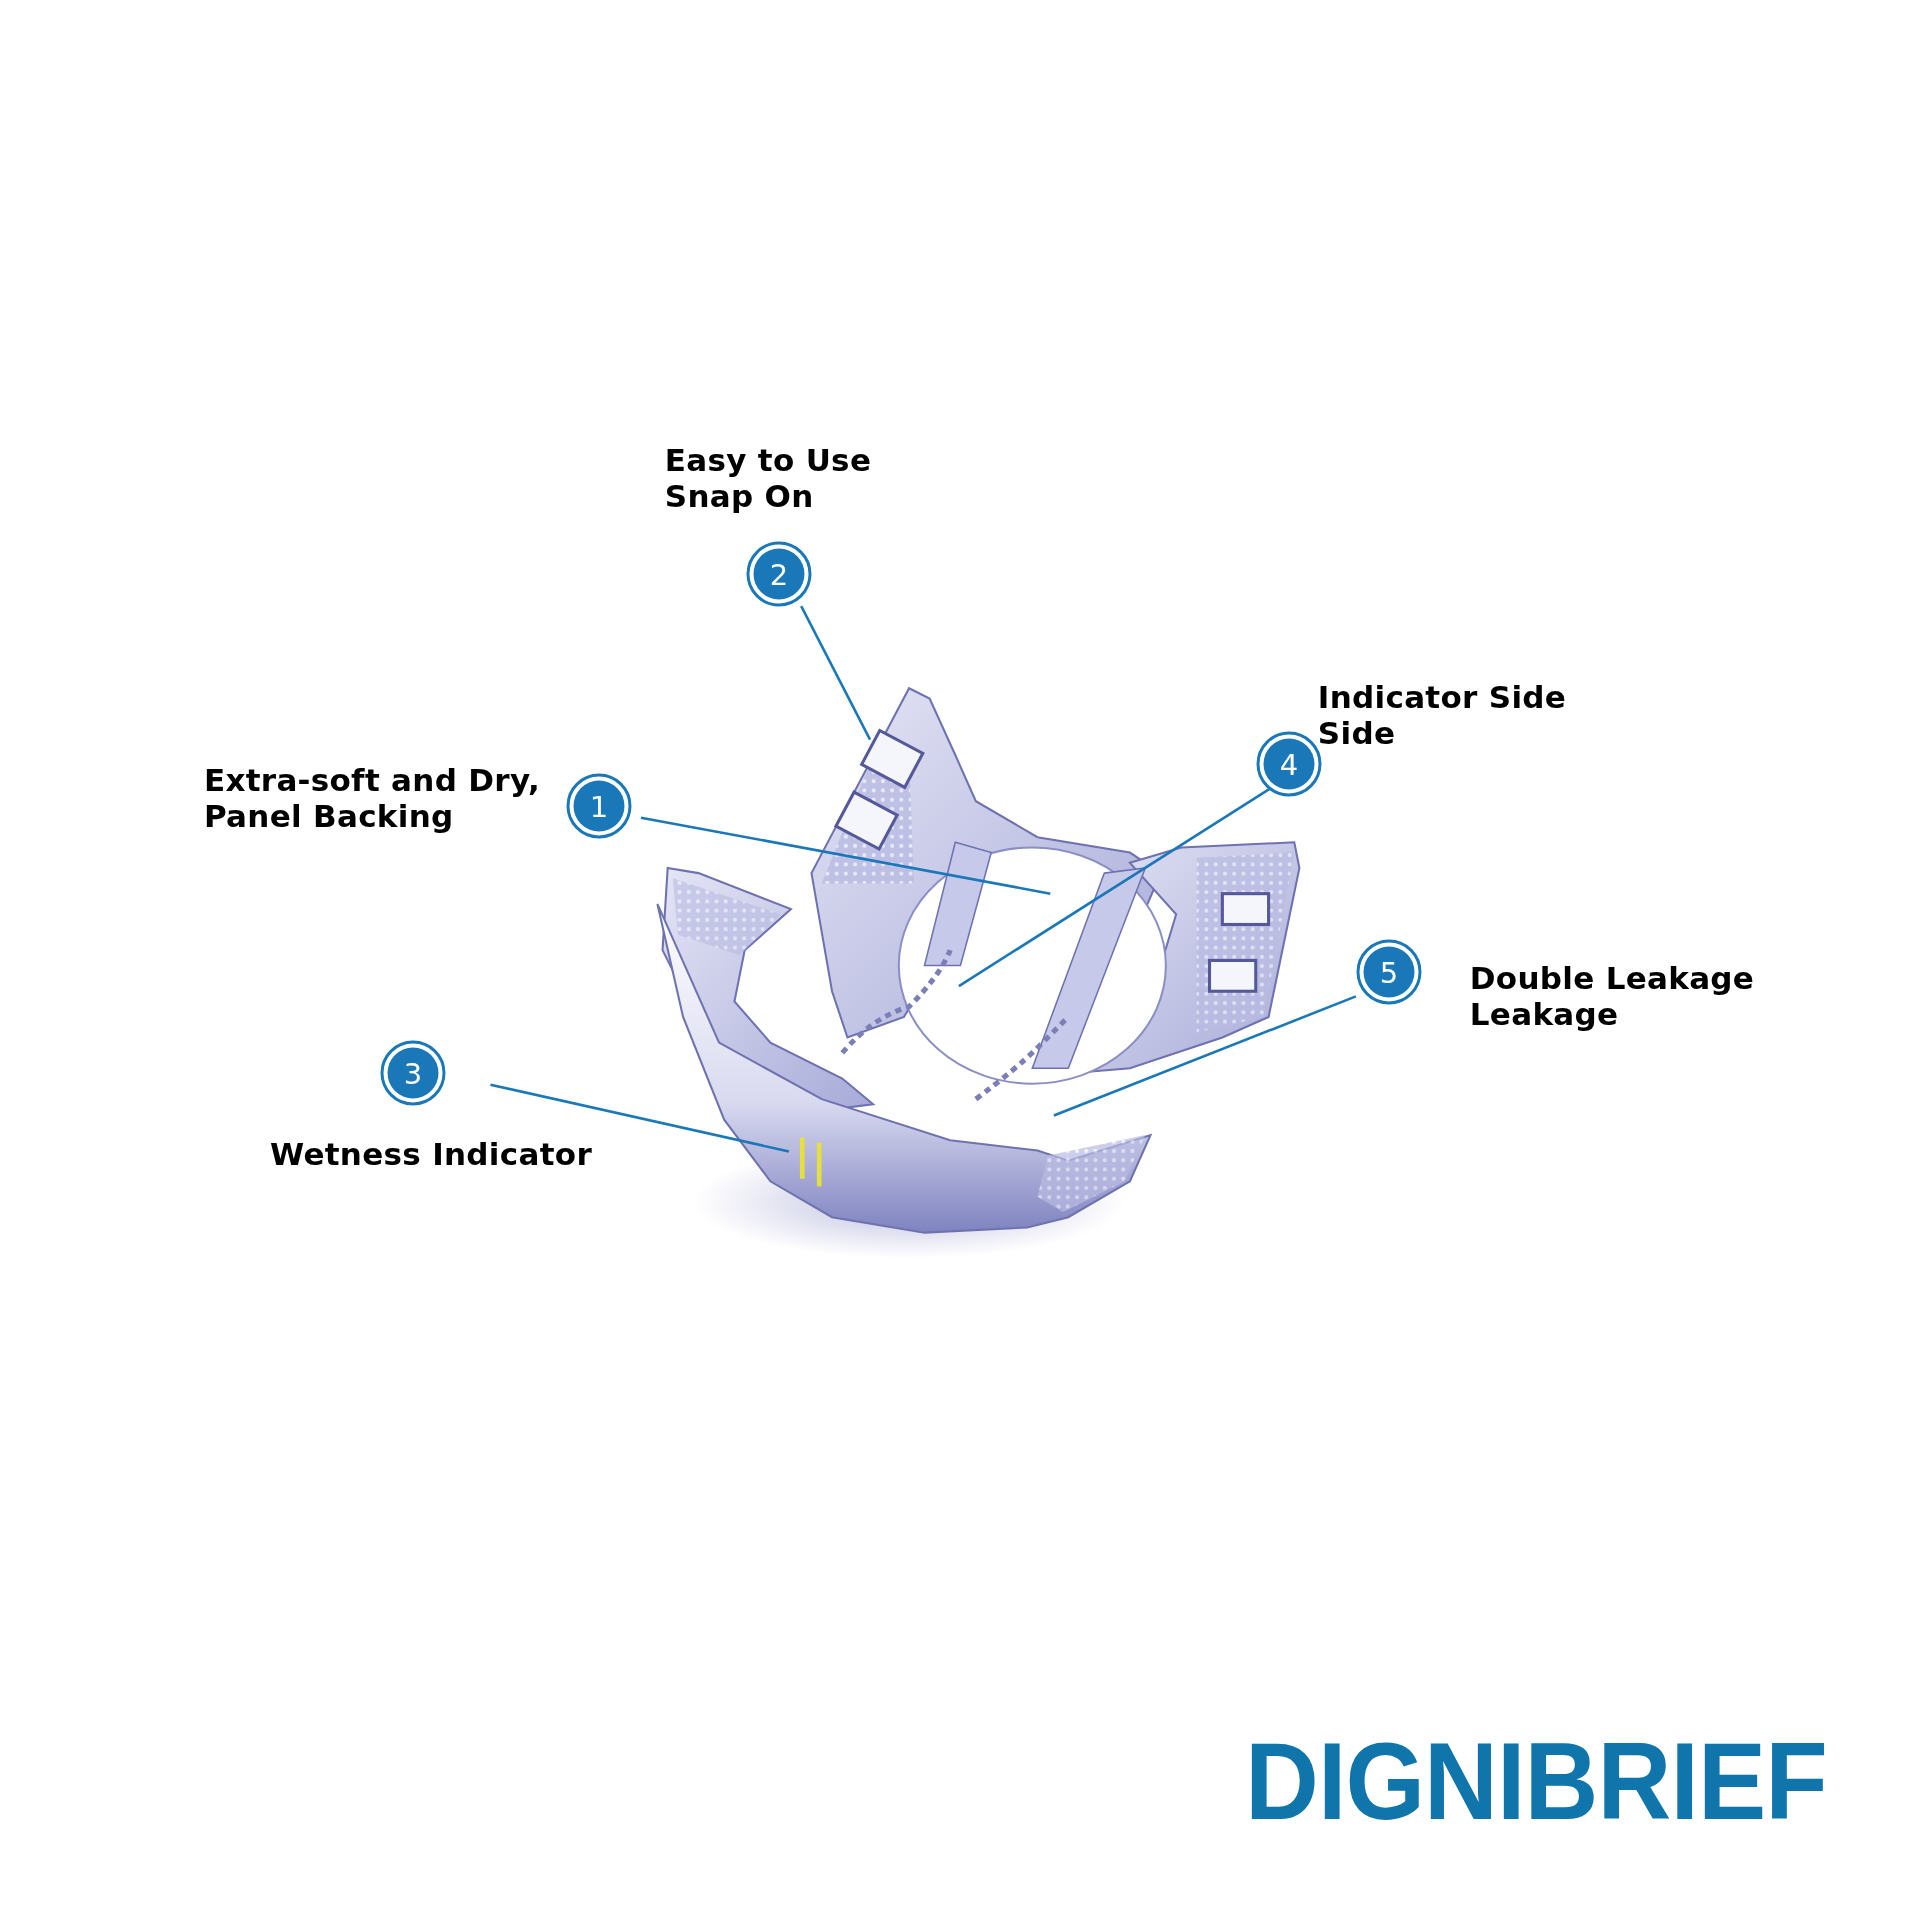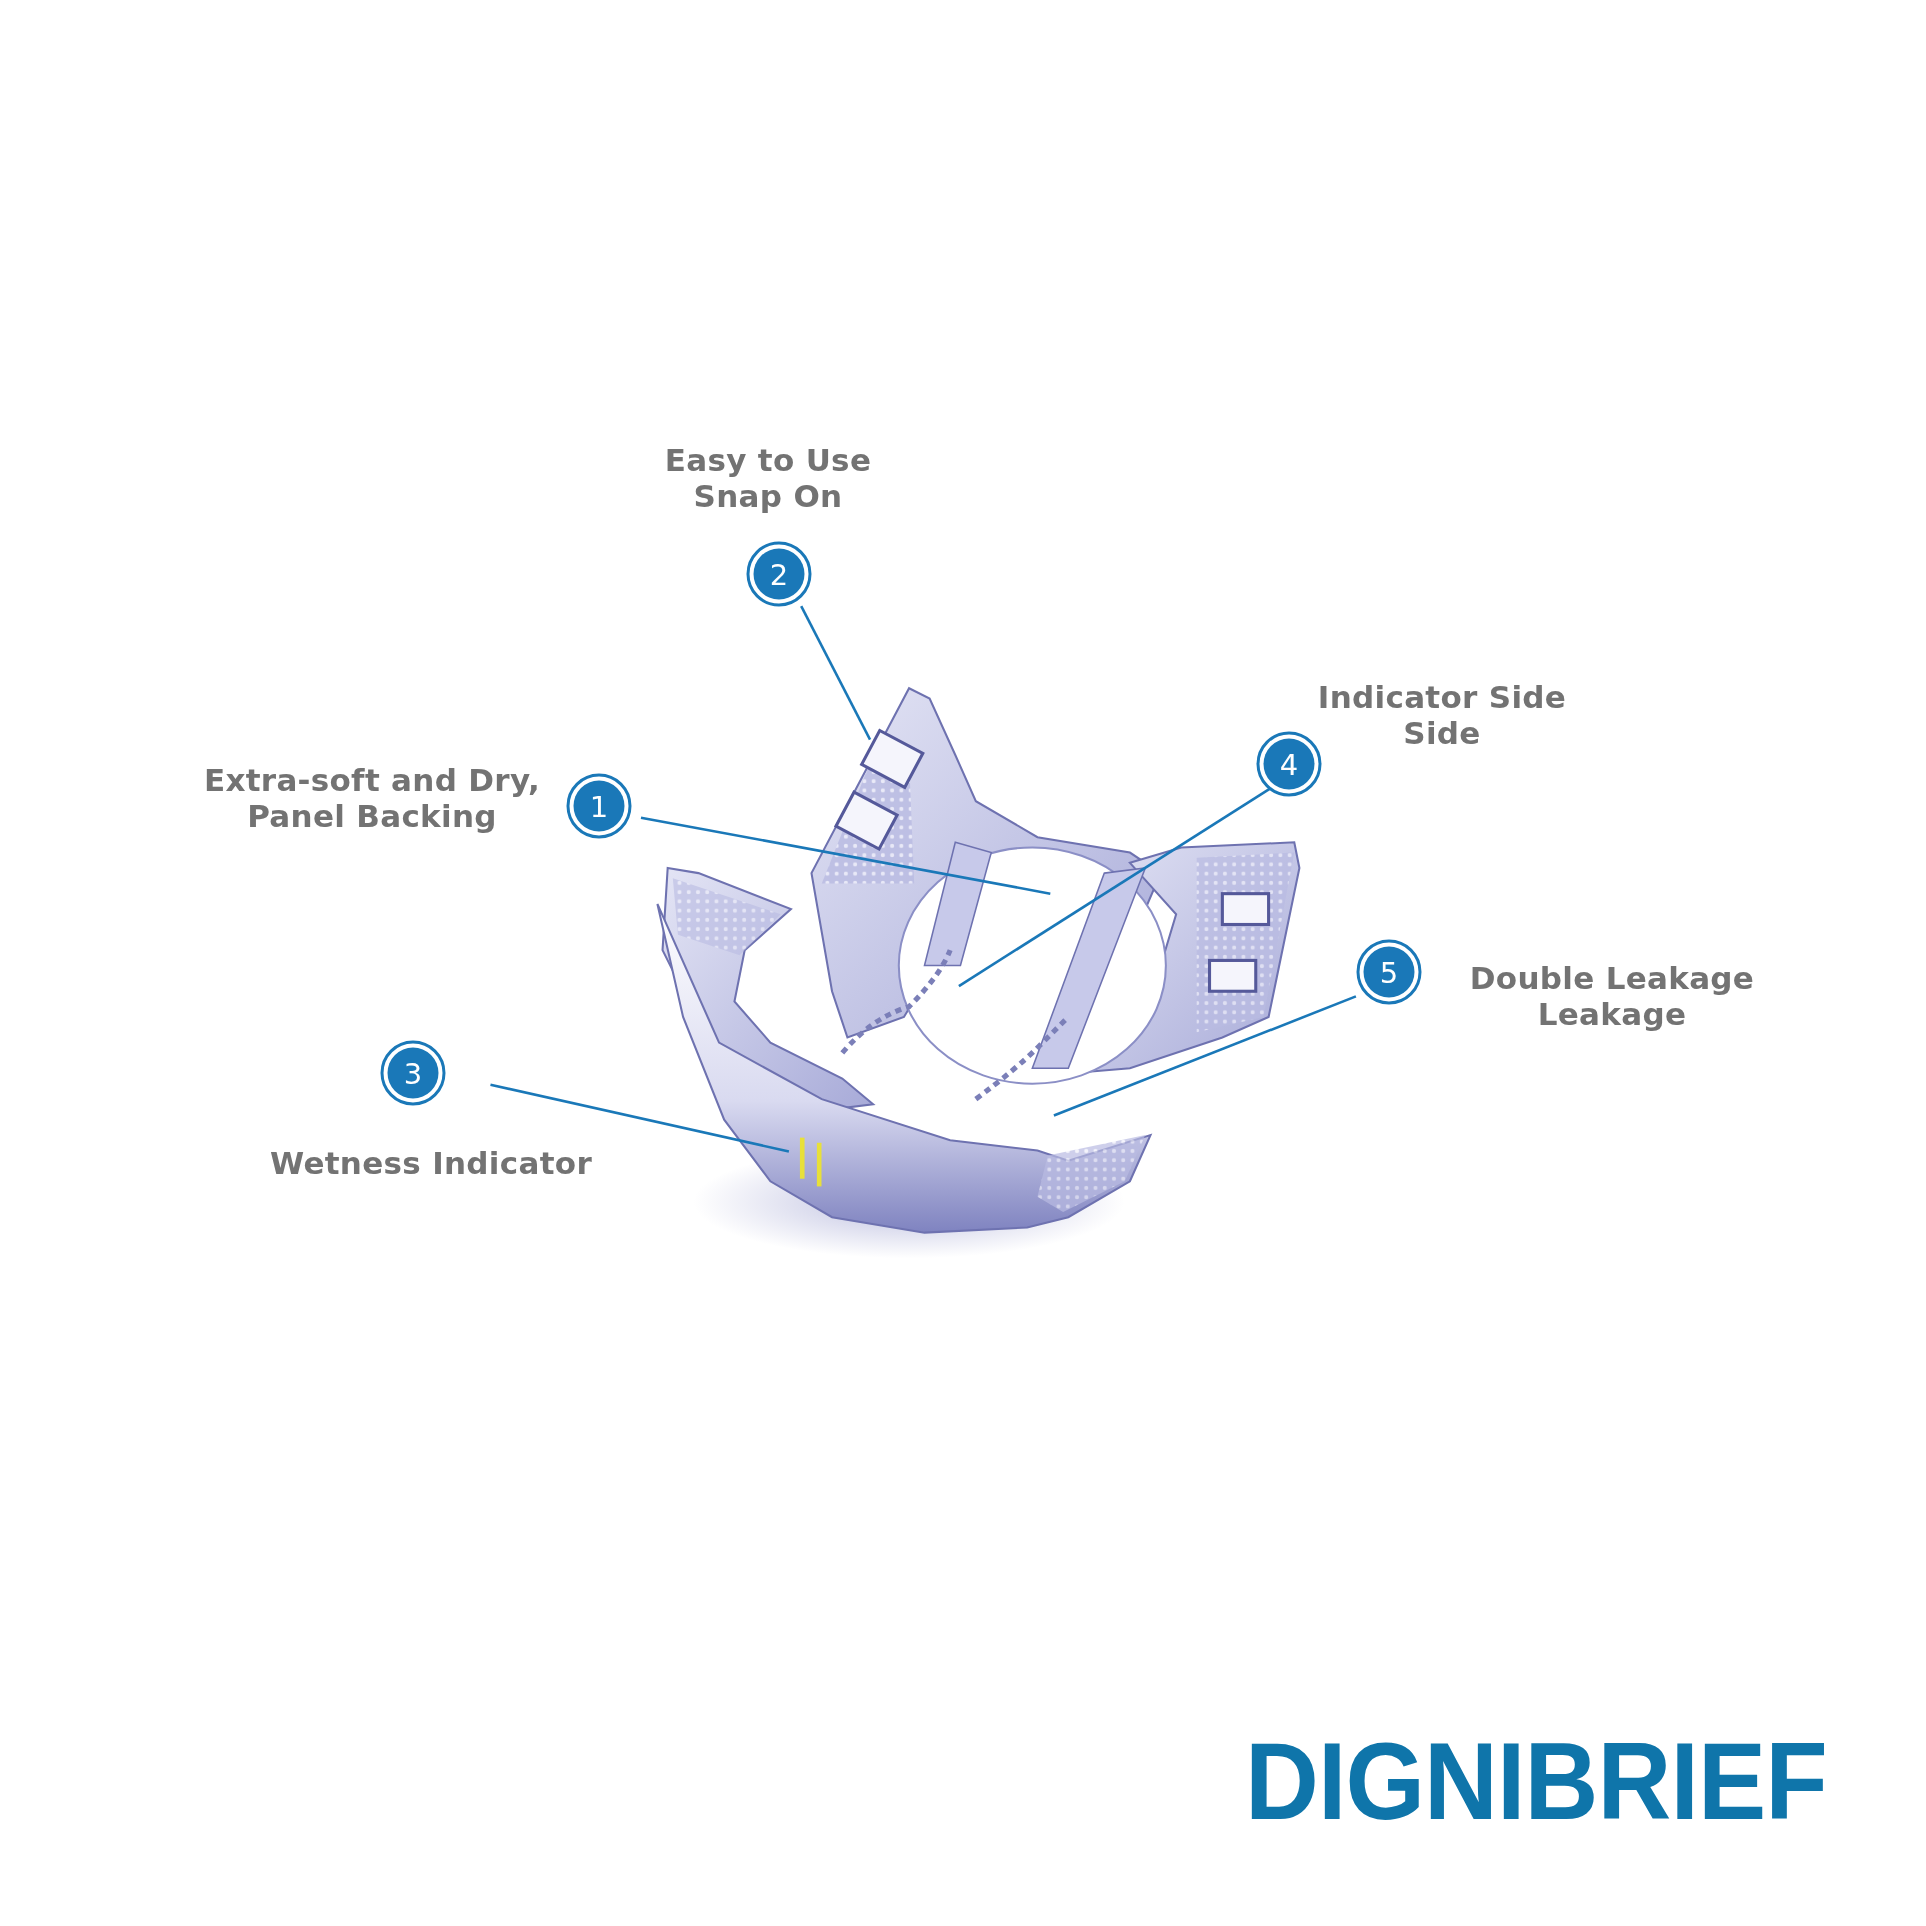--- a/index.html
+++ b/index.html
@@ -1,18 +1,18 @@
 <!DOCTYPE html>
 <html style="font-size:8.2px"><head>
 <meta charset="utf-8">
 <style>
   html, body { margin: 0; padding: 0; background: #ffffff; }
   body { width: 1926px; height: 1926px; position: relative; overflow: hidden;
          font-family: "DejaVu Sans", sans-serif; }
-  .label { position: absolute; text-align: center; color: #737373; font-weight: bold;
+  .label { position: absolute; text-align: left; color: #000000; font-weight: bold;
            font-size: 31px; line-height: 36px; transform: translateX(-50%); white-space: nowrap;
            letter-spacing: 0.3px; }
   .label span { display: block; }
   .badge { position: absolute; width: 65px; height: 65px; border-radius: 50%;
            background: #ffffff; border: 3.6px solid #1a78b8; box-sizing: border-box;
            transform: translate(-50%, -50%); display: flex; align-items: center; justify-content: center; }
   .badge .inner { width: 51px; height: 51px; border-radius: 50%; background: #1a78b8;
                   color: #ffffff; font-size: 29px; display: flex; align-items: center;
                   justify-content: center; font-family: "DejaVu Sans", sans-serif; font-weight: normal; }
   #art { position: absolute; left: 0; top: 0; }
@@ -83,21 +83,21 @@
 </svg>
 
 <div class="label" style="left:372px; top:762px;">
   <span>Extra-soft and Dry,</span>
   <span>Panel Backing</span>
 </div>
 <div class="label" style="left:768px; top:442px;">
   <span>Easy to Use</span>
   <span>Snap On</span>
 </div>
-<div class="label" style="left:431px; top:1136px;margin-top:9px;">
+<div class="label" style="left:431px; top:1136px;">
   <span>Wetness Indicator</span>
 </div>
 <div class="label" style="left:1442px; top:679px;">
   <span>Indicator Side</span>
   <span>Side</span>
 </div>
 <div class="label" style="left:1612px; top:960px;">
   <span>Double Leakage</span>
   <span>Leakage</span>
 </div>

